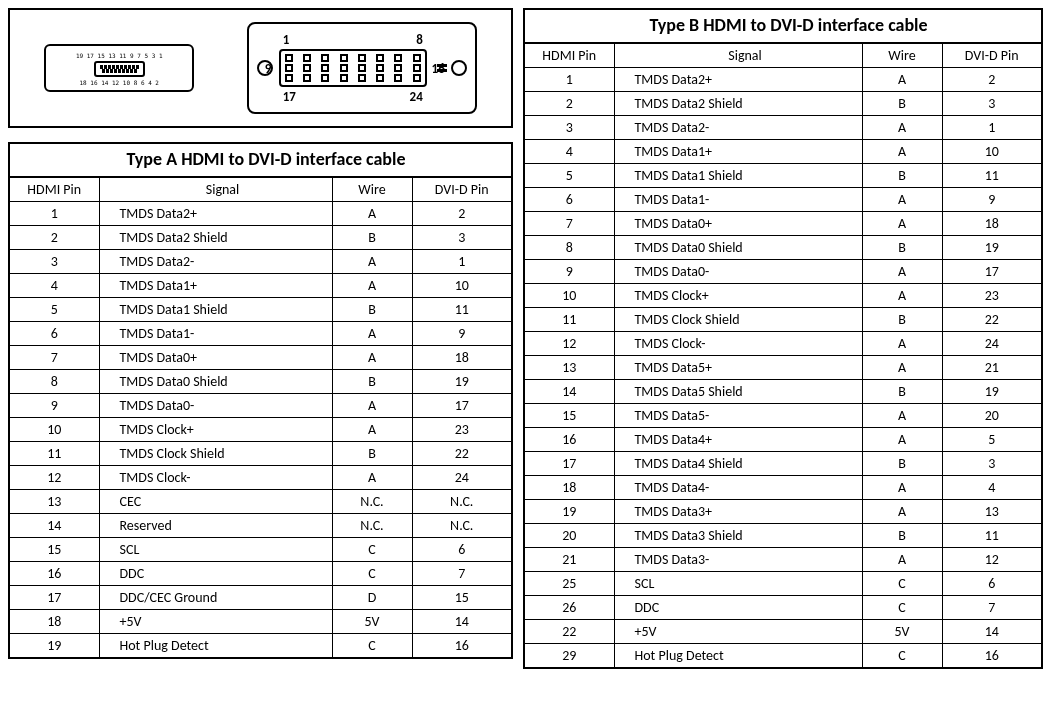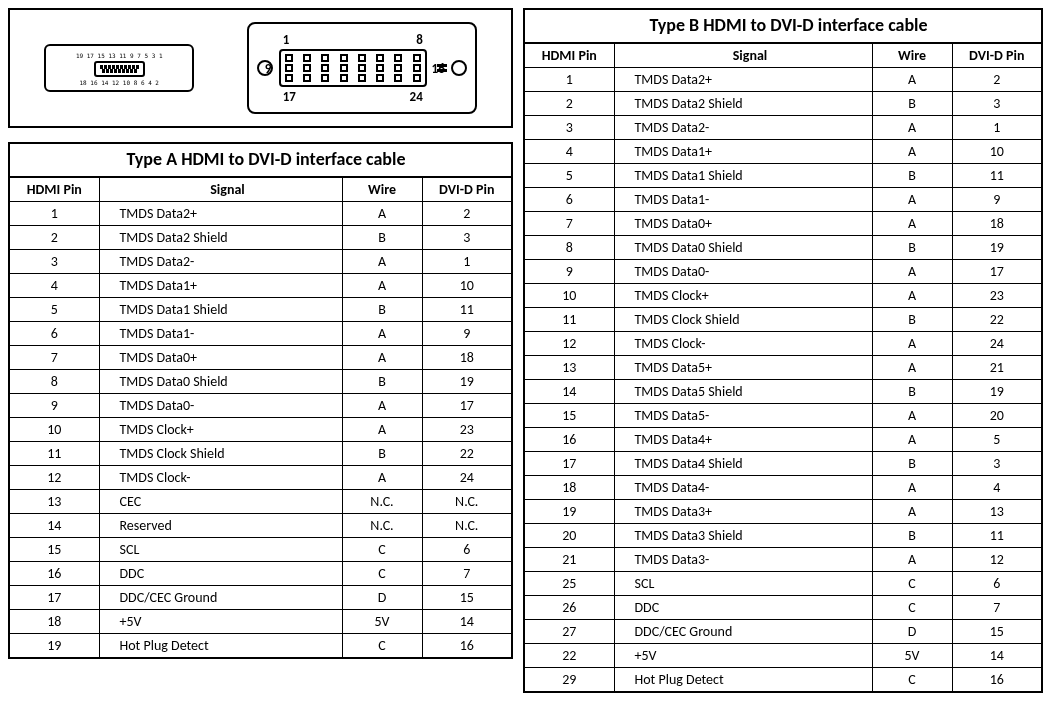--- a/index.html
+++ b/index.html
@@ -42,34 +42,34 @@
   .pin-table .title-row td {
     text-align: center;
     font-weight: bold;
     font-size: 18px;
     padding: 4px 0 6px 11px;
     border: none;
   }
   .pin-table th {
     border: 1px solid #000;
     border-top: 2px solid #000;
-    font-weight: bold;
+    font-weight: normal;
     padding: 3px 6px;
     text-align: center;
     background: #fff;
   }
   .pin-table td {
     border: 1px solid #000;
     padding: 3px 6px;
     height: 24px;
   }
   .pin-table .col-hdmi { width: 90px; text-align: center; }
   .pin-table .col-signal { text-align: left; padding-left: 20px; }
   .pin-table .col-wire { width: 80px; text-align: center; margin-left: 20px; }
-  .pin-table .col-dvi { width: 90px; text-align: center; }
+  .pin-table .col-dvi { width: 100px; text-align: center; }
 
   
   .hdmi-draw {
     border: 2px solid #000;
     border-radius: 6px;
     padding: 6px 10px 4px 10px;
     display: flex;
     flex-direction: column;
     align-items: center;
     font-size: 7px;
@@ -506,26 +506,20 @@
             <td class="col-wire">C</td>
             <td class="col-dvi">6</td>
           </tr>
           <tr>
             <td class="col-hdmi">26</td>
             <td class="col-signal">DDC</td>
             <td class="col-wire">C</td>
             <td class="col-dvi">7</td>
           </tr>
           <tr>
-            <td class="col-hdmi">27</td>
-            <td class="col-signal">DDC/CEC Ground</td>
-            <td class="col-wire">D</td>
-            <td class="col-dvi">15</td>
-          </tr>
-          <tr>
             <td class="col-hdmi">22</td>
             <td class="col-signal">+5V</td>
             <td class="col-wire">5V</td>
             <td class="col-dvi">14</td>
           </tr>
           <tr>
             <td class="col-hdmi">29</td>
             <td class="col-signal">Hot Plug Detect</td>
             <td class="col-wire">C</td>
             <td class="col-dvi">16</td>

